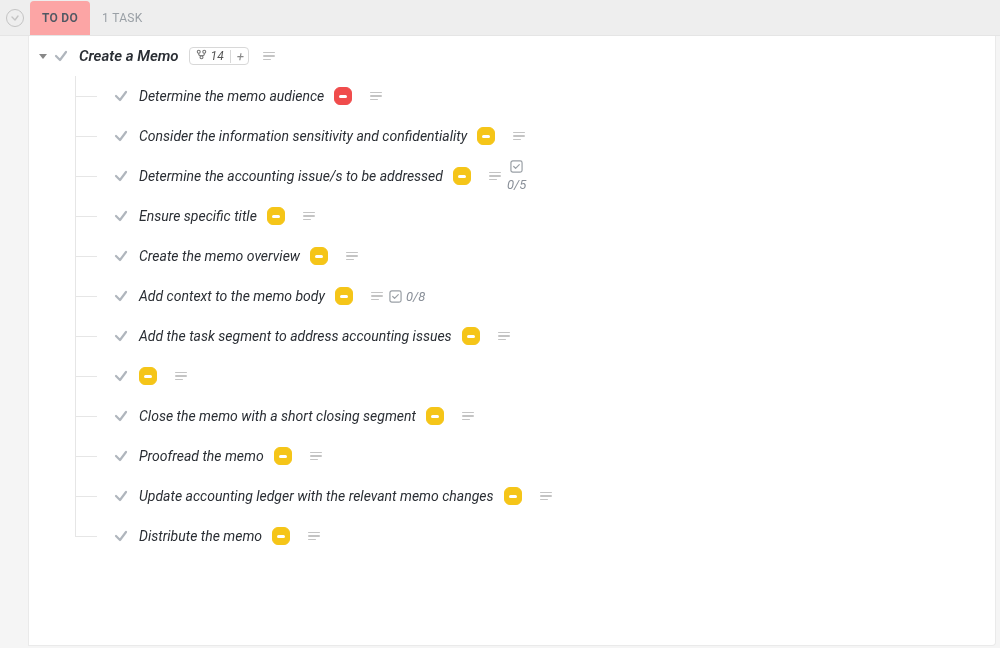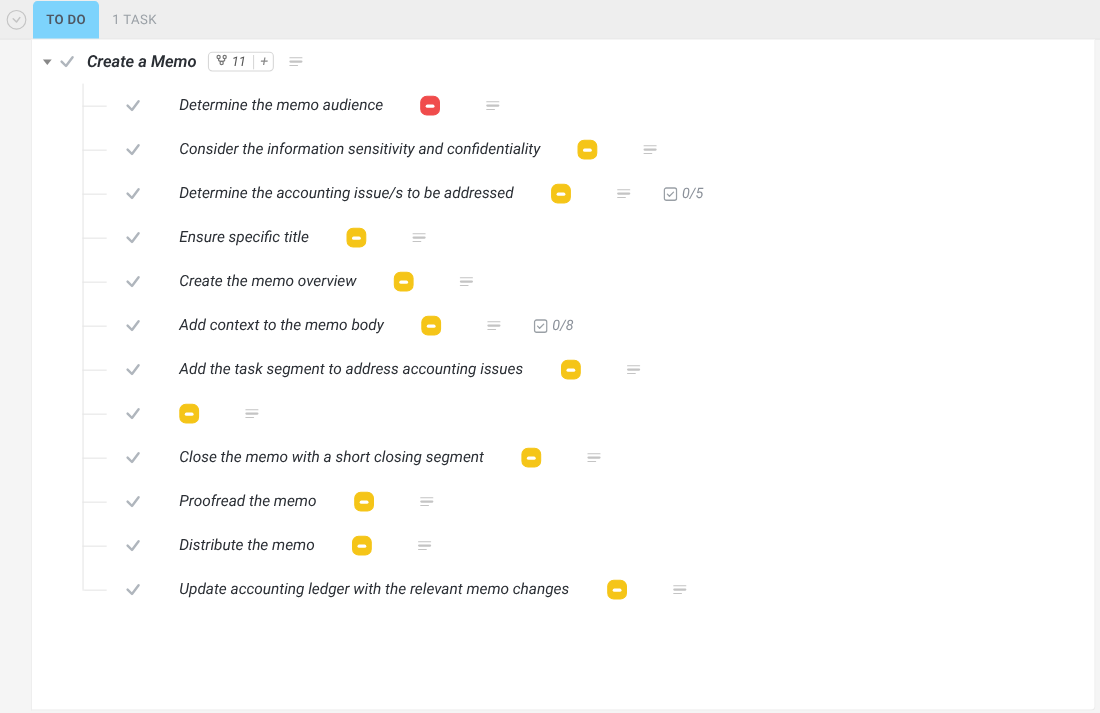--- a/index.html
+++ b/index.html
@@ -28,21 +28,21 @@
     height: 18px;
     border: 1px solid #c4c4c4;
     border-radius: 50%;
     display: flex;
     align-items: center;
     justify-content: center;
     margin-right: 6px;
   }
   .header-circle svg { width: 10px; height: 10px; }
   .status-chip {
-    background: #7dd3fc;
+    background: #fca5a5;
     color: #4f5762;
     padding: 10px 12px;
     border-radius: 4px 4px 0 0;
     font-size: 12px;
     font-weight: 600;
     letter-spacing: 0.3px;
     margin-right: 12px;
   }
   .task-count {
     color: #9aa0a6;
@@ -138,21 +138,20 @@
     bottom: 20px;
     width: 1px;
     background: #e6e6e6;
   }
   .sub-row {
     display: flex;
     align-items: center;
     height: 40px;
     position: relative;
     padding-left: 38px;
-    gap: 24px;
   }
   .sub-row::before {
     content: "";
     position: absolute;
     left: 0;
     top: 20px;
     width: 22px;
     height: 1px;
     background: #e6e6e6;
   }
@@ -218,21 +217,21 @@
       <span class="parent-title">Create a Memo</span>
       <span class="subtask-badge">
         <span class="branch-icon">
           <svg viewBox="0 0 12 12">
               <circle cx="3" cy="3" r="1.6" fill="none" stroke="#777" stroke-width="1.2"></circle>
               <circle cx="9" cy="3" r="1.6" fill="none" stroke="#777" stroke-width="1.2"></circle>
               <circle cx="6" cy="9" r="1.6" fill="none" stroke="#777" stroke-width="1.2"></circle>
               <path d="M3 4.6 V6 Q3 7.4 6 7.4 Q9 7.4 9 6 V4.6" fill="none" stroke="#777" stroke-width="1.2"></path>
             </svg>
         </span>
-        <span>11</span>
+        <span>14</span>
         <span class="plus">+</span>
       </span>
       <span class="desc-icon">
           <span></span>
           <span></span>
           <span></span>
         </span>
     </div>
 
     <div class="subtasks">
@@ -280,21 +279,21 @@
     </span>
     <span class="sub-title">Determine the accounting issue/s to be addressed</span>
     <span class="priority" data-level="high">
             <span class="bar"></span>
           </span>
     <span class="desc-icon">
             <span></span>
             <span></span>
             <span></span>
           </span>
-    <span class="checklist-badge" style="display: inline-flex;">
+    <span class="checklist-badge" style="display: inline-flex; flex-direction: column;">
       <svg viewBox="0 0 14 14">
               <rect x="1" y="1" width="12" height="12" rx="2" fill="none" stroke="#9aa0a6" stroke-width="1.3"></rect>
               <path d="M4 7 L6 9 L10 5" fill="none" stroke="#9aa0a6" stroke-width="1.3" stroke-linecap="round" stroke-linejoin="round"></path>
             </svg>
       <span>0/5</span>
     </span>
   </div>
         <div class="sub-row">
     <span class="check">
       <svg viewBox="0 0 14 14">
@@ -418,44 +417,44 @@
             <span></span>
           </span>
 
   </div>
         <div class="sub-row">
     <span class="check">
       <svg viewBox="0 0 14 14">
               <path d="M2 7 L6 11 L12 3"></path>
             </svg>
     </span>
+    <span class="sub-title">Update accounting ledger with the relevant memo changes</span>
+    <span class="priority" data-level="high">
+            <span class="bar"></span>
+          </span>
+    <span class="desc-icon">
+            <span></span>
+            <span></span>
+            <span></span>
+          </span>
+
+  </div>
+        <div class="sub-row">
+    <span class="check">
+      <svg viewBox="0 0 14 14">
+              <path d="M2 7 L6 11 L12 3"></path>
+            </svg>
+    </span>
     <span class="sub-title">Distribute the memo</span>
     <span class="priority" data-level="high">
             <span class="bar"></span>
           </span>
     <span class="desc-icon">
             <span></span>
             <span></span>
             <span></span>
           </span>
 
   </div>
-        <div class="sub-row">
-    <span class="check">
-      <svg viewBox="0 0 14 14">
-              <path d="M2 7 L6 11 L12 3"></path>
-            </svg>
-    </span>
-    <span class="sub-title">Update accounting ledger with the relevant memo changes</span>
-    <span class="priority" data-level="high">
-            <span class="bar"></span>
-          </span>
-    <span class="desc-icon">
-            <span></span>
-            <span></span>
-            <span></span>
-          </span>
-
-  </div>
       </div>
 
   </div>
 </div>
 
 </body></html>

